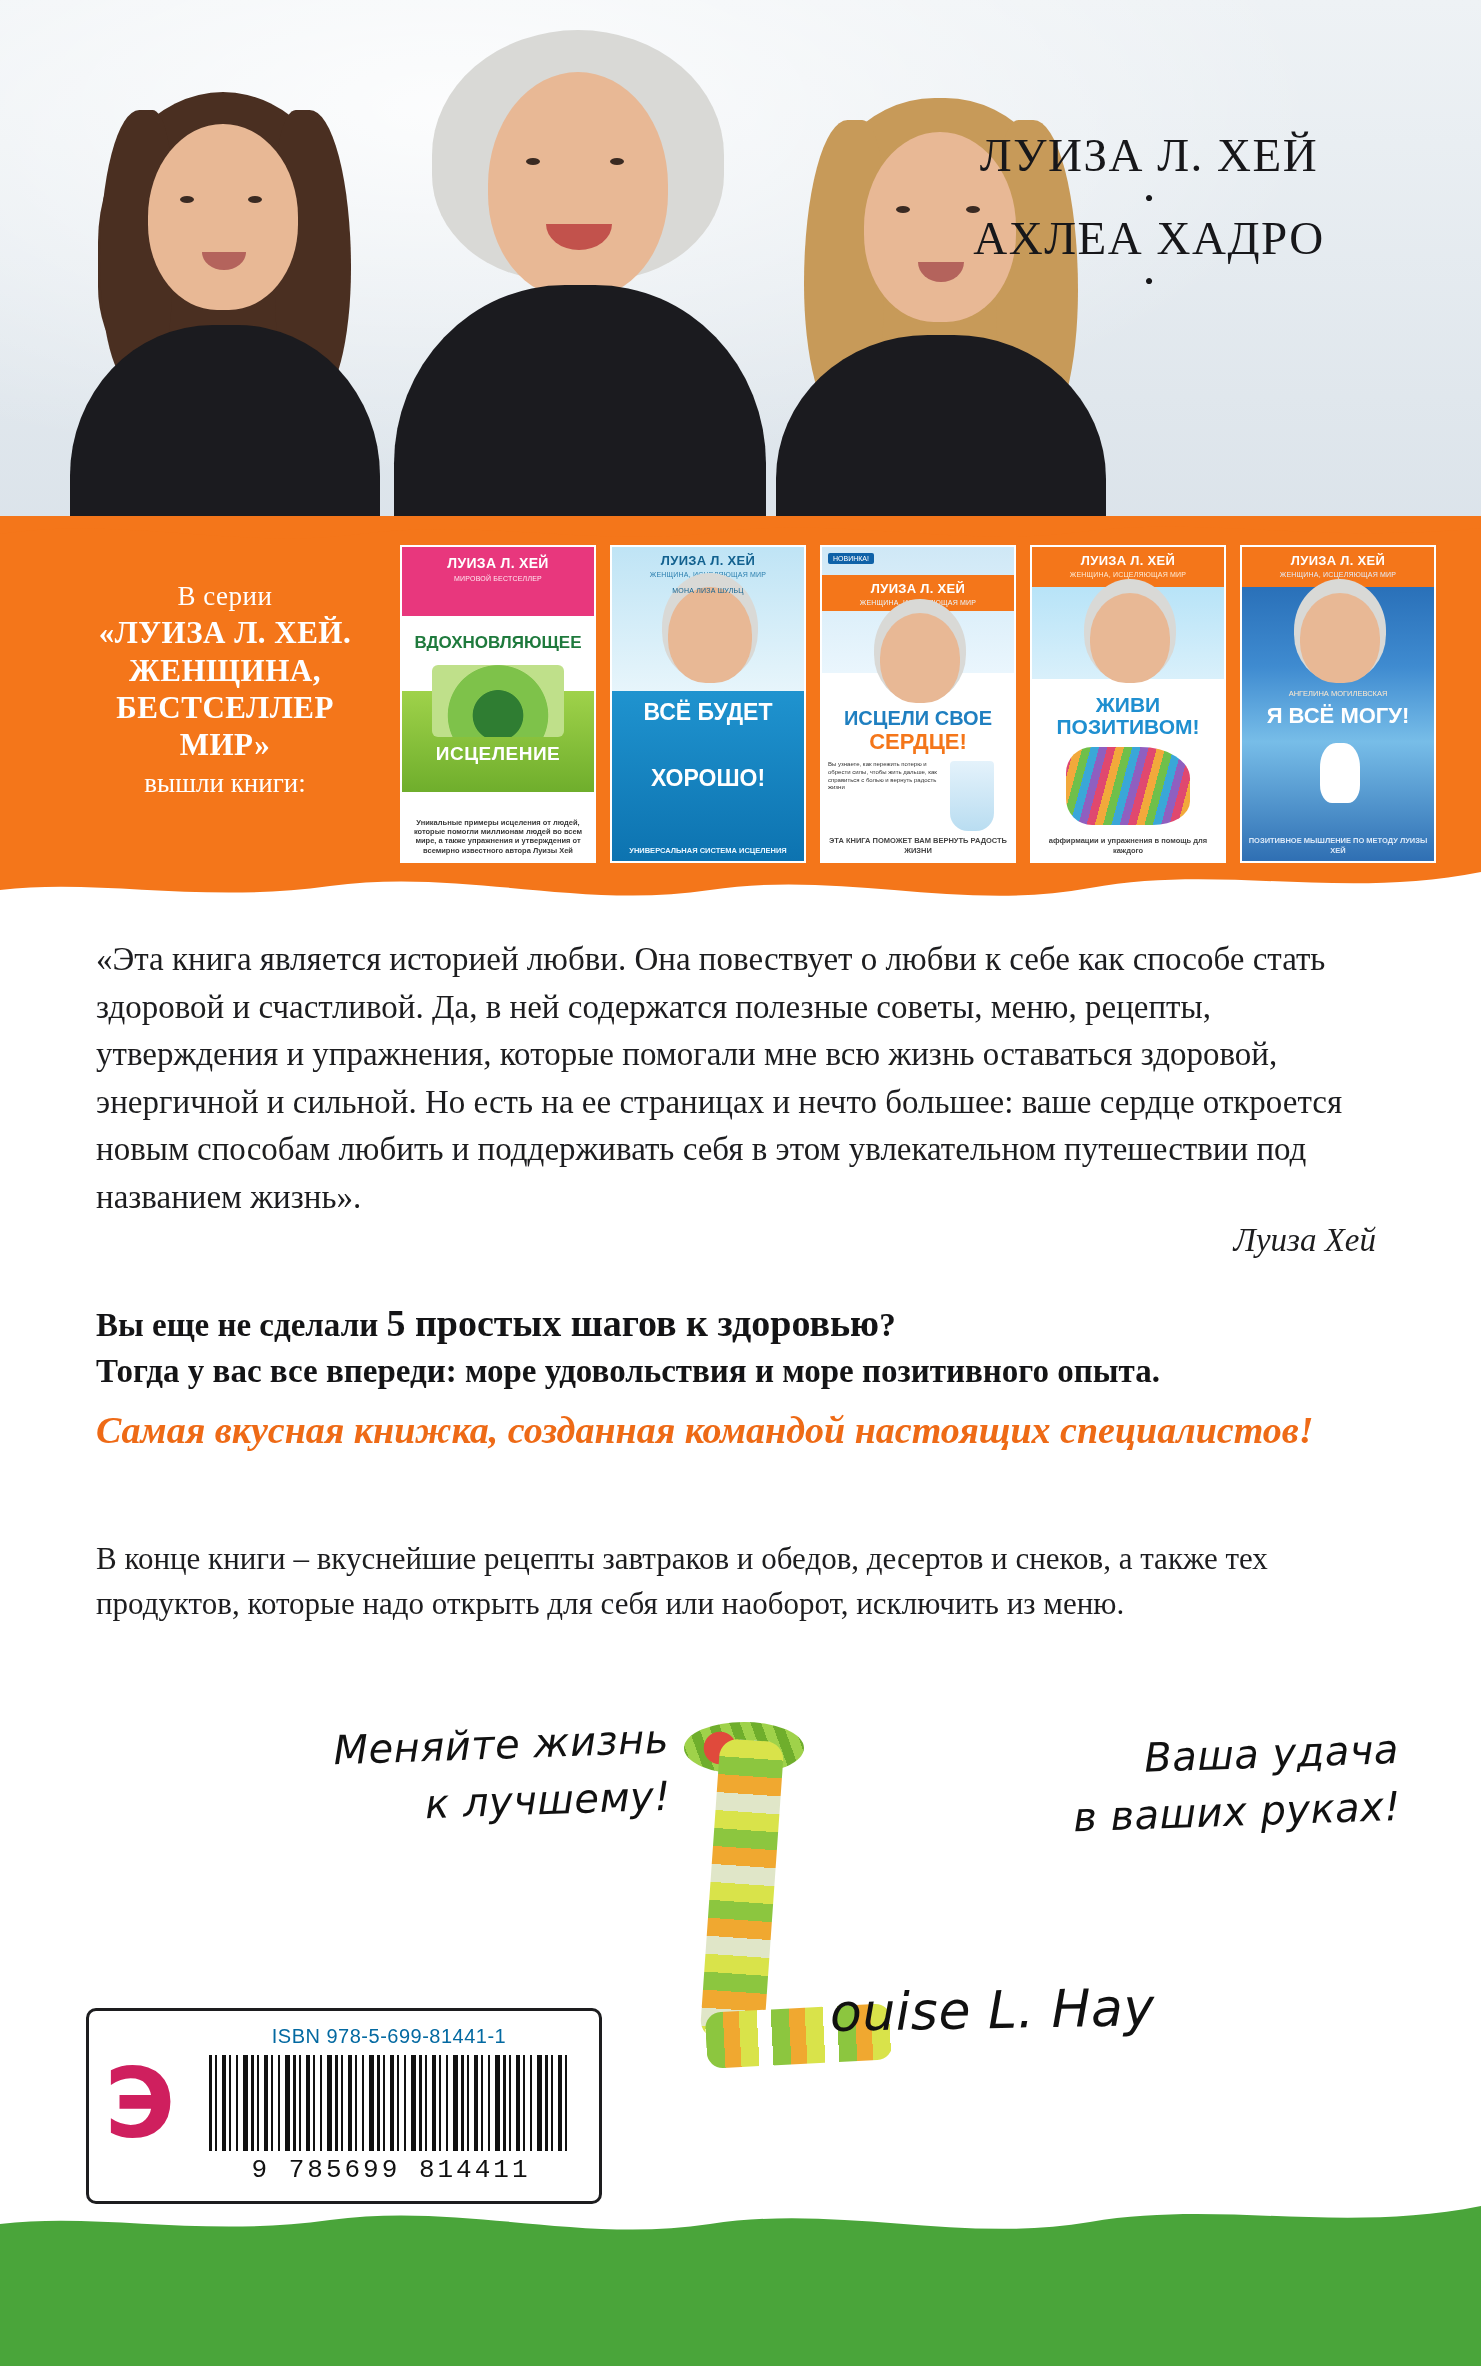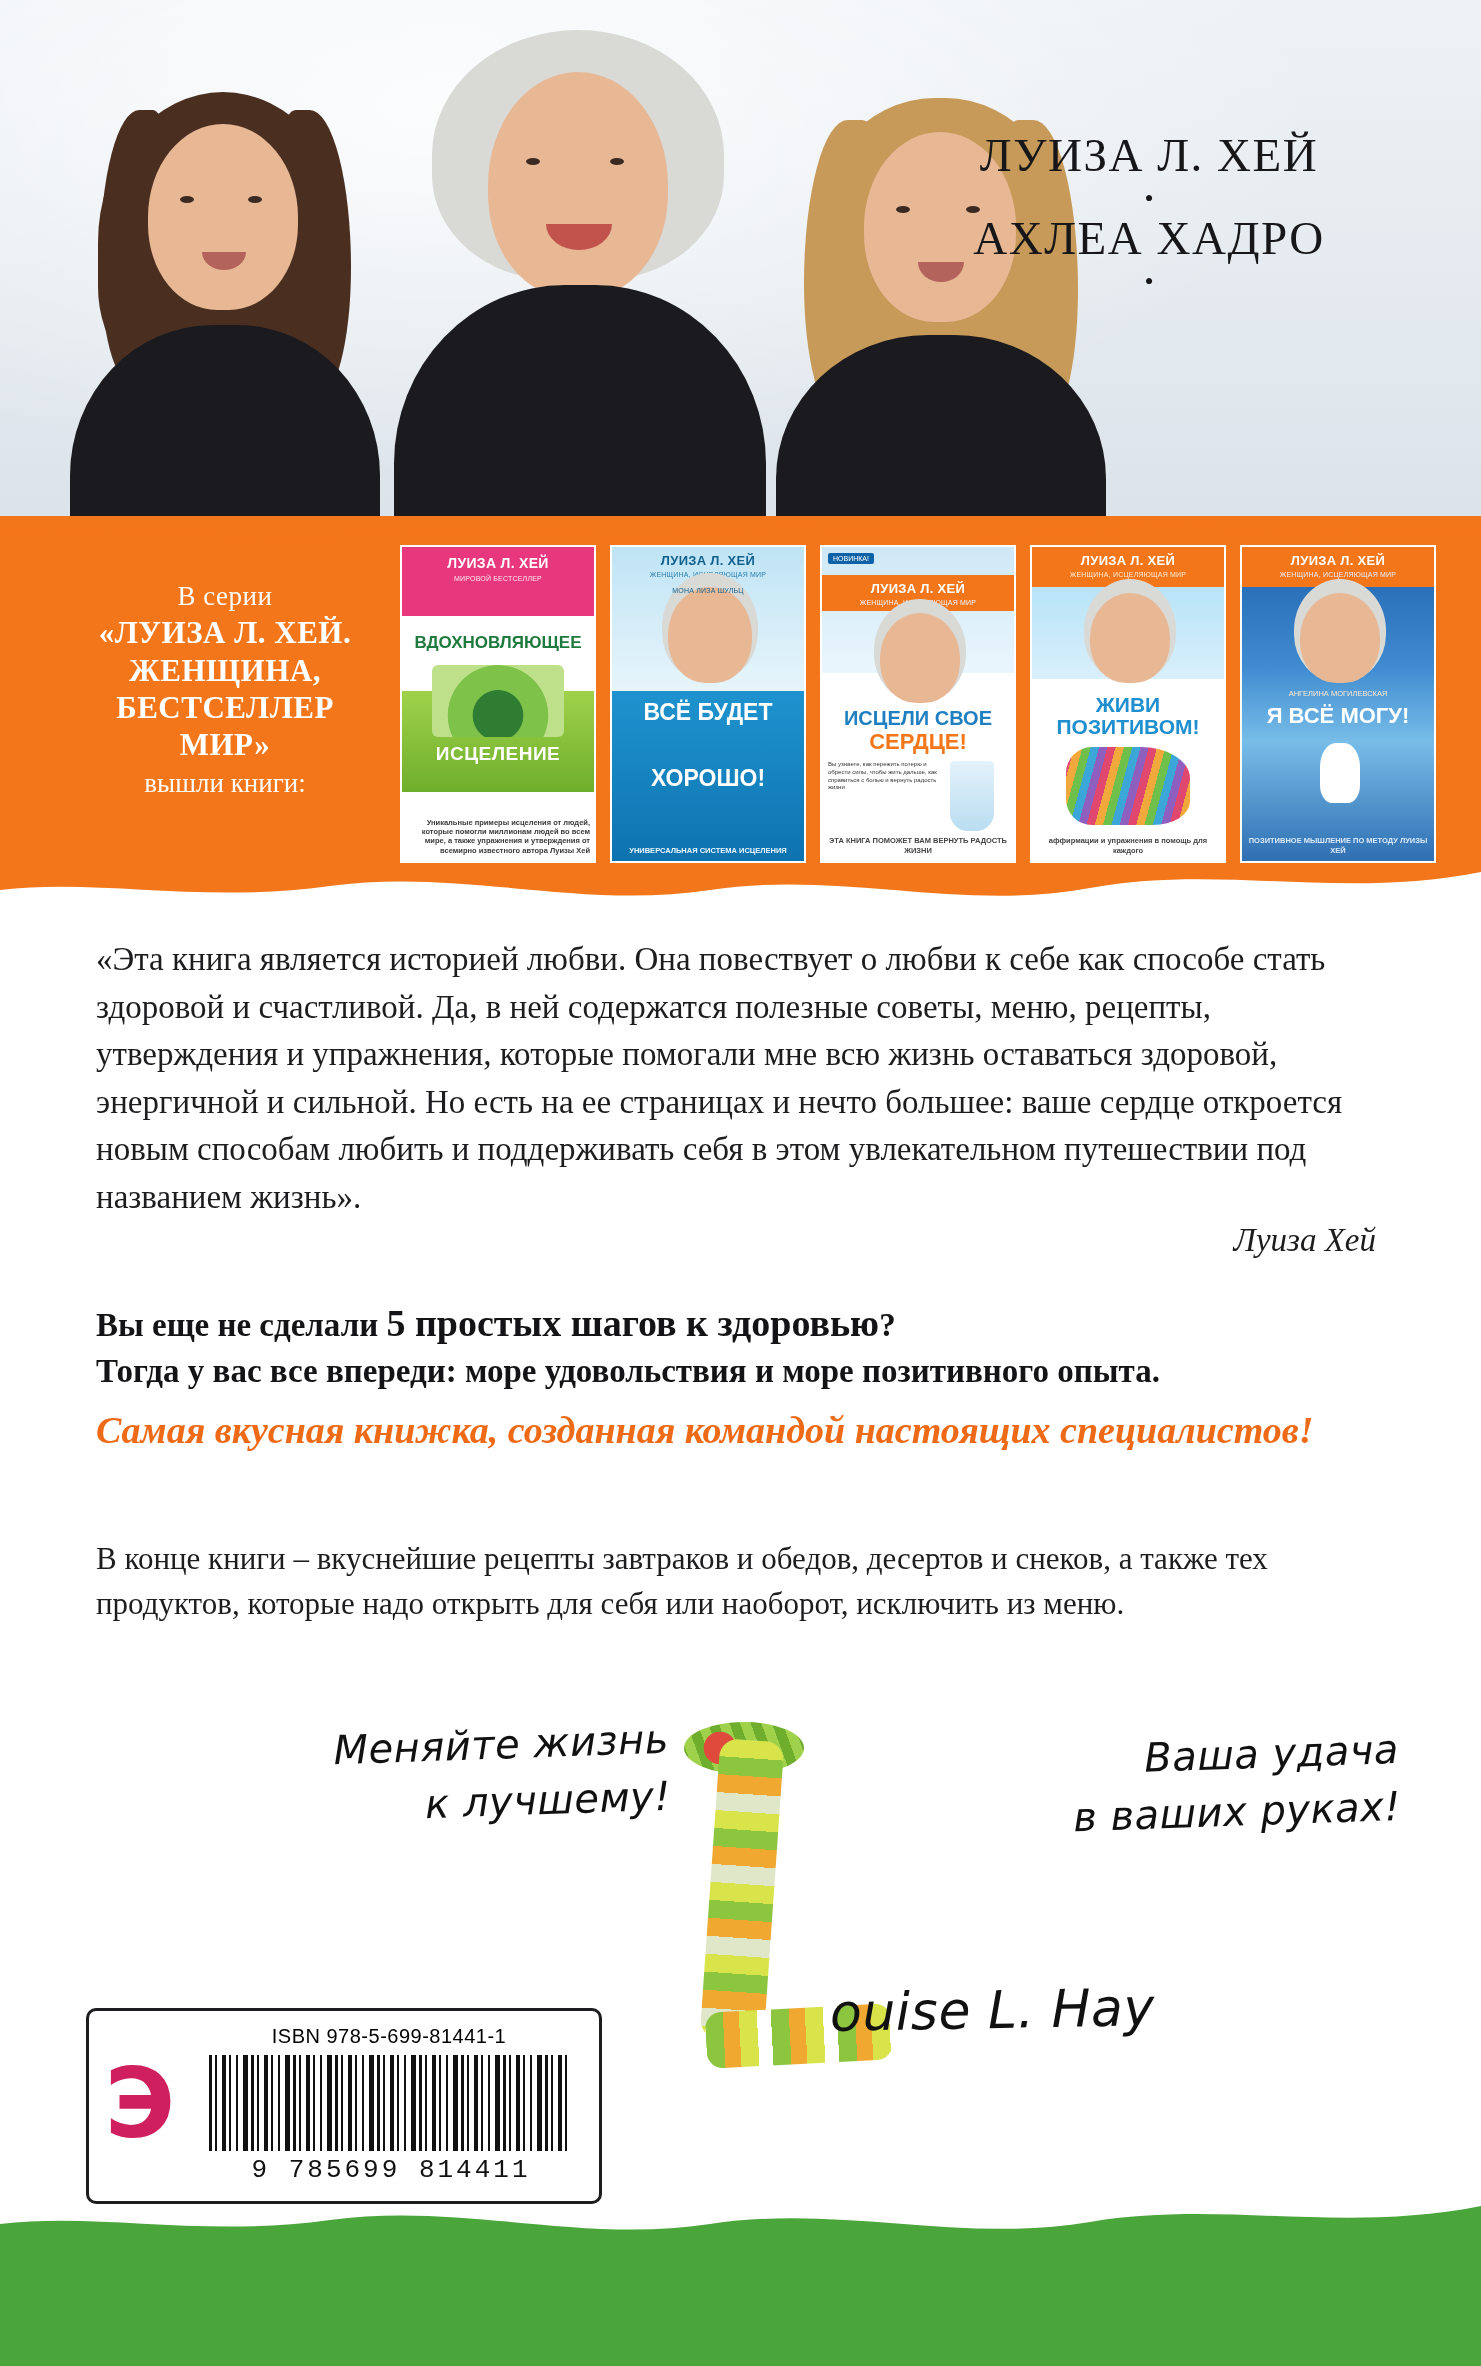--- a/index.html
+++ b/index.html
@@ -170,21 +170,21 @@
     font-size: 6px; line-height: 1.3; color: #333;
   }
 
   
   #cv1 { background: linear-gradient(180deg,#e8377d 0%, #e8377d 22%, #ffffff 22%, #ffffff 46%, #9fd24a 46%, #6fae2c 78%, #ffffff 78%); }
   #cv1 .c-author { color: #fff; top: 8px; font-size: 14px; }
   #cv1 .c-sub { color: #ffe7f0; top: 28px; }
   #cv1 .t1 { position: absolute; left: 4px; right: 4px; top: 86px; color: #1f7a3d; font-size: 17px; font-weight: bold; }
   #cv1 .art { position: absolute; left: 30px; right: 30px; top: 118px; height: 72px; background: radial-gradient(circle at 50% 70%, #2f7d32 0 30%, #7ec24a 31% 60%, #bfe08a 61% 100%); border-radius: 6px; }
   #cv1 .t2 { position: absolute; left: 4px; right: 4px; top: 196px; color: #ffffff; font-size: 19px; font-weight: bold; letter-spacing: .5px; }
-  #cv1 .c-foot { color: #3a3a3a; text-align: right; }
+  #cv1 .c-foot { color: #3a3a3a; }
 
   
   #cv2 { background: linear-gradient(180deg,#bfe4f5 0%, #e7f5fb 46%, #1f93cf 46%, #0d73b0 100%); }
   #cv2 .c-author { color: #12618f; }
   #cv2 .c-sub { color: #2b7fae; }
   #cv2 .face { position: absolute; left: 56px; top: 40px; width: 84px; height: 96px; border-radius: 50% 50% 45% 45%; background: #e8b895; box-shadow: 0 -8px 0 6px #d9d9d6; }
   #cv2 .t1 { position: absolute; left: 4px; right: 4px; top: 152px; font-size: 23px; font-weight: bold; color: #fff; }
   #cv2 .t2 { position: absolute; left: 4px; right: 4px; top: 178px; font-size: 23px; font-weight: bold; color: #fff; margin-top: 40px; }
   #cv2 .c-foot { color: #eaf6ff; }
 
@@ -359,21 +359,21 @@
     text-align: center;
     font-weight: bold;
   }
   .isbn-text {
     position: absolute;
     left: 110px; top: 14px;
     width: 380px;
     text-align: center;
     font-family: "Liberation Sans", sans-serif;
     font-size: 20px;
-    color: #000000;
+    color: #0369a1;
     letter-spacing: .5px;
   }
   .barcode {
     position: absolute;
     left: 120px; top: 44px;
     width: 360px; height: 96px;
     background:
       repeating-linear-gradient(90deg,
         #111 0 3px, #fff 3px 6px, #111 6px 8px, #fff 8px 13px,
         #111 13px 17px, #fff 17px 20px, #111 20px 22px, #fff 22px 27px,

